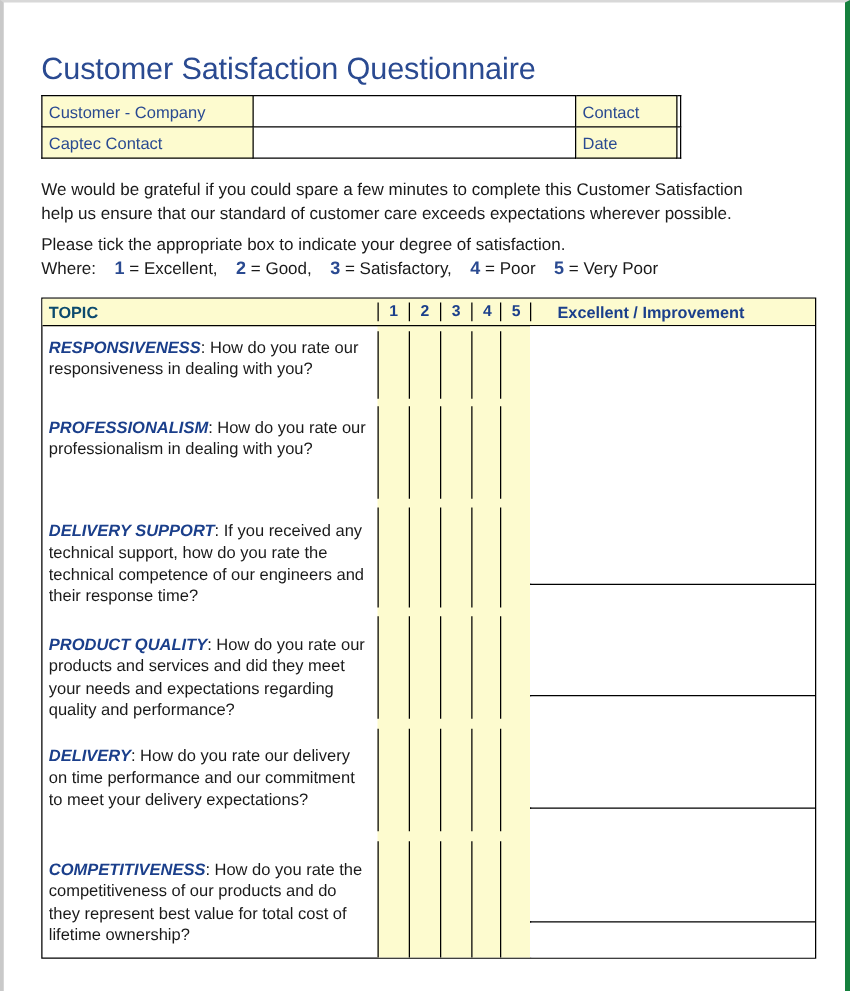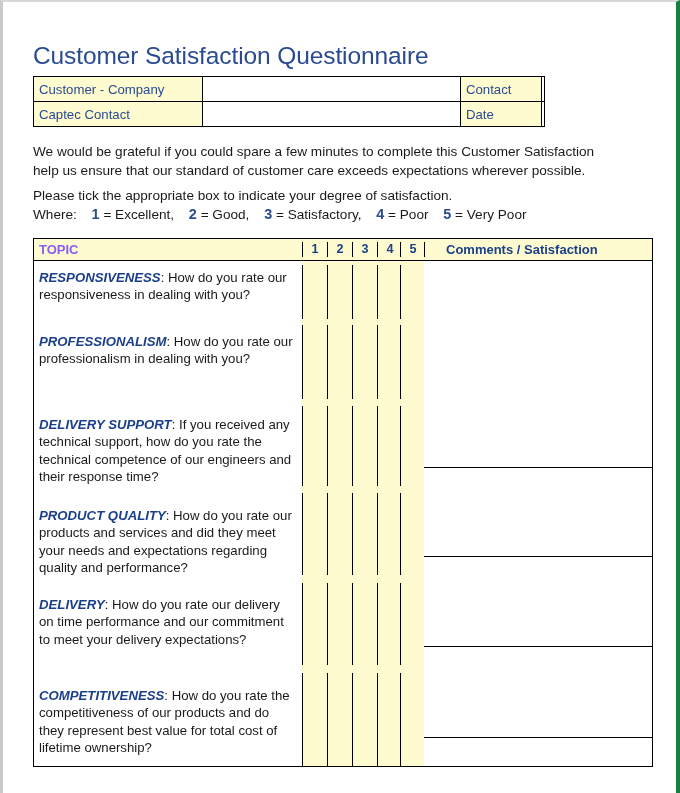--- a/index.html
+++ b/index.html
@@ -93,21 +93,21 @@
     background: #fdfbcf;
     border-bottom: 1.5px solid #000000;
     box-sizing: border-box;
   }
   .hdr-topic {
     position: absolute;
     left: 5px;
     top: 3px;
     font-size: 13px;
     font-weight: bold;
-    color: #8b5cf6;
+    color: #0c4a6e;
   }
   .hdr-comments {
     position: absolute;
     left: 412px;
     top: 3px;
     font-size: 13px;
     font-weight: bold;
     color: #1b3f8b;
   }
   .hdr-num {
@@ -228,21 +228,21 @@
     <div class="hdr-tick" style="left:293px"></div>
     <div class="hdr-num" style="left:294px">2</div>
     <div class="hdr-tick" style="left:318px"></div>
     <div class="hdr-num" style="left:319px">3</div>
     <div class="hdr-tick" style="left:343px"></div>
     <div class="hdr-num" style="left:344px">4</div>
     <div class="hdr-tick" style="left:366px"></div>
     <div class="hdr-num" style="left:367px">5</div>
     <div class="hdr-tick" style="left:390px"></div>
 
-    <div class="hdr-comments">Comments / Satisfaction</div>
+    <div class="hdr-comments">Excellent / Improvement</div>
 
     <div class="topic-cell" style="top:24px">
       <span class="kw">RESPONSIVENESS</span><span>: How do you rate our responsiveness in dealing with you?</span>
     </div>
     <div class="topic-cell" style="top:88px">
       <span class="kw">PROFESSIONALISM</span><span>: How do you rate our professionalism in dealing with you?</span>
     </div>
     <div class="topic-cell" style="top:171px">
       <span class="kw">DELIVERY SUPPORT</span><span>: If you received any technical support, how do you rate the technical competence of our engineers and their response time?</span>
     </div>

